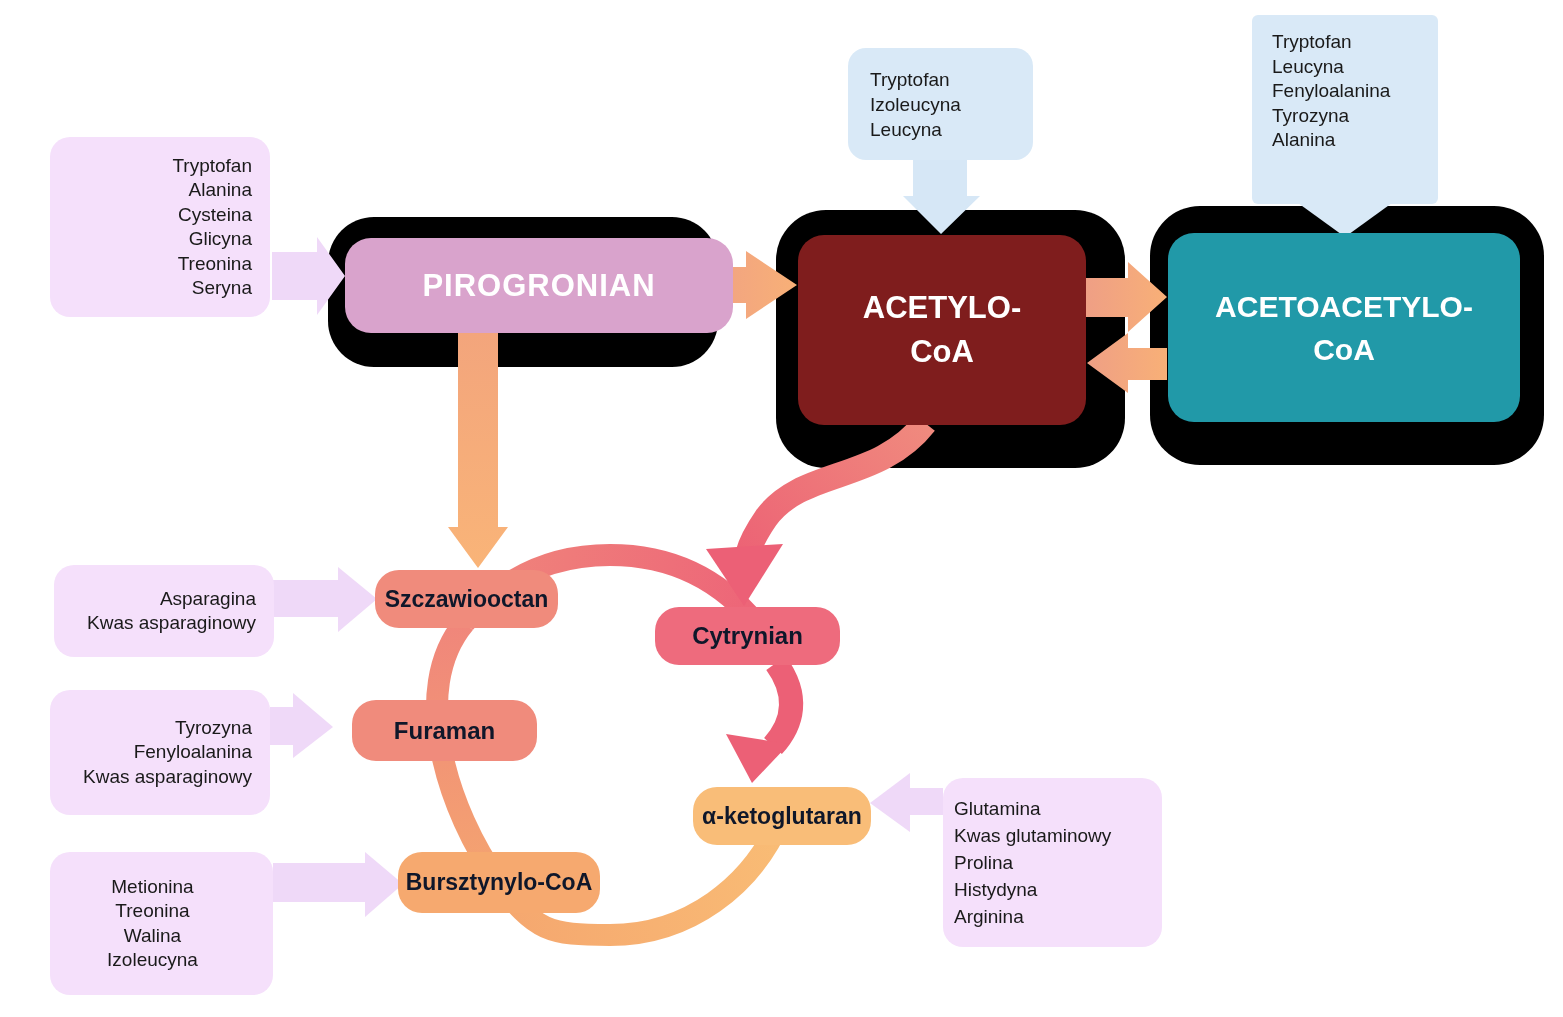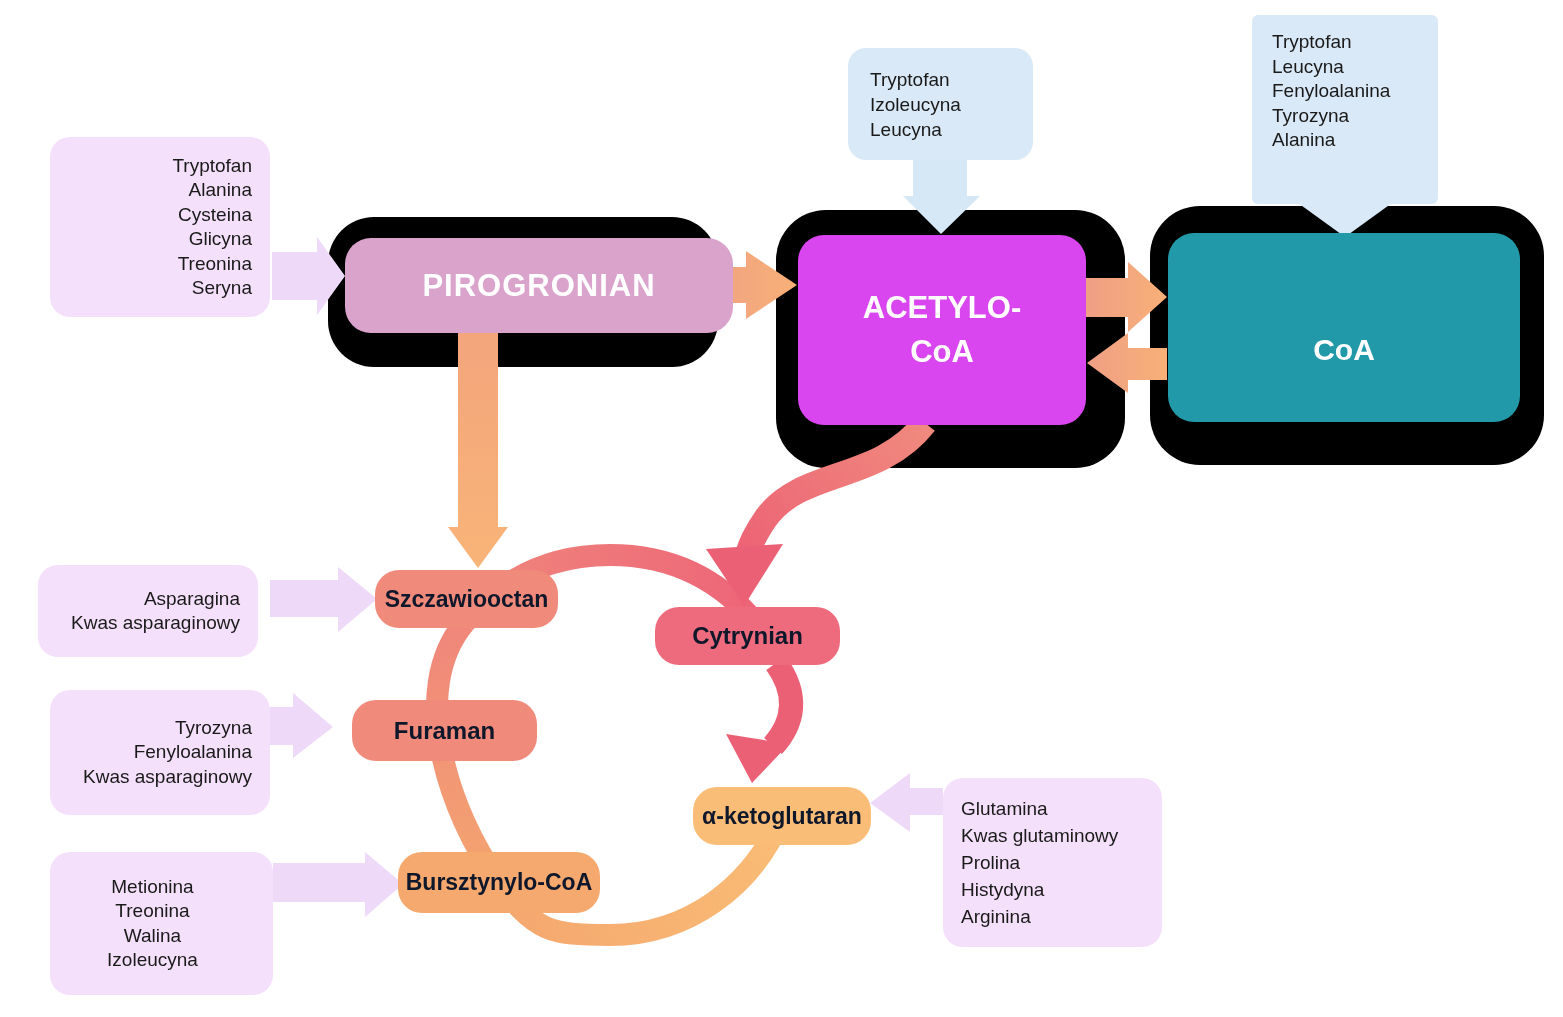--- a/index.html
+++ b/index.html
@@ -11,21 +11,21 @@
   
   .slab{position:absolute;background:#000;z-index:1;}
   
   .bigbox{
     position:absolute;z-index:3;display:flex;align-items:center;justify-content:center;
     text-align:center;color:#fff;font-weight:bold;
   }
   #box-pirogronian{left:345px;top:238px;width:388px;height:95px;border-radius:26px;
     background:#d9a3cc;font-size:31px;letter-spacing:1px;}
   #box-acetylo{left:798px;top:235px;width:288px;height:190px;border-radius:26px;
-    background:#d946ef;font-size:31px;line-height:44px;}
+    background:#7f1d1d;font-size:31px;line-height:44px;}
   #box-acetoacetylo{left:1168px;top:233px;width:352px;height:189px;border-radius:26px;
     background:#2199a8;font-size:30px;line-height:43px;}
   #slab-pirogronian{left:328px;top:217px;width:390px;height:150px;border-radius:46px;}
   #slab-acetylo{left:776px;top:210px;width:349px;height:258px;border-radius:50px;}
   #slab-acetoacetylo{left:1150px;top:206px;width:394px;height:259px;border-radius:50px;}
   
   .pill{
     position:absolute;z-index:3;display:flex;align-items:center;justify-content:center;
     color:#0f172a;font-weight:bold;font-size:23px;border-radius:24px;text-align:center;
   }
@@ -33,23 +33,23 @@
   #pill-cytrynian{left:655px;top:607px;width:185px;height:58px;background:#ee6b7d;font-size:24px;}
   #pill-furaman{left:352px;top:700px;width:185px;height:61px;background:#f08b7c;font-size:24px;}
   #pill-ketoglutaran{left:693px;top:787px;width:178px;height:58px;background:#f9bd78;}
   #pill-bursztynylo{left:398px;top:852px;width:202px;height:61px;background:#f6a96f;}
   
   .aminobox{
     position:absolute;z-index:3;background:#f5e0fb;border-radius:20px;color:#1a1a1a;
     display:flex;flex-direction:column;justify-content:center;font-size:19px;line-height:24.5px;
   }
   .aminobox.right{align-items:flex-end;padding-right:18px;box-sizing:border-box;}
-  .aminobox.left{align-items:flex-start;padding-left:18px;box-sizing:border-box;}
+  .aminobox.left{align-items:flex-start;padding-left:11px;box-sizing:border-box;}
   #amino-pyruvate{left:50px;top:137px;width:220px;height:180px;}
-  #amino-oxaloacetate{left:38px;top:565px;width:220px;height:92px;}
+  #amino-oxaloacetate{left:54px;top:565px;width:220px;height:92px;}
   #amino-fumarate{left:50px;top:690px;width:220px;height:125px;}
   #amino-succinyl{left:50px;top:852px;width:223px;height:143px;align-items:center;}
   #amino-ketoglutarate{left:943px;top:778px;width:219px;height:169px;line-height:27px;}
   
   .callout{
     position:absolute;z-index:3;background:#d9e9f7;color:#1a1a1a;
     font-size:19px;line-height:25px;box-sizing:border-box;
   }
   #callout-acetylo{left:848px;top:48px;width:185px;height:112px;border-radius:18px;
     padding:19px 0 0 22px;}
@@ -132,21 +132,21 @@
     <span>PIROGRONIAN</span>
   </div>
   <div class="bigbox" id="box-acetylo">
     <span>
       <span>ACETYLO-</span><br>
       <span>CoA</span>
     </span>
   </div>
   <div class="bigbox" id="box-acetoacetylo">
     <span>
-      <br>
+      <span>ACETOACETYLO-</span><br>
       <span>CoA</span>
     </span>
   </div>
 
   <div class="pill" id="pill-szczawiooctan">
     <span>Szczawiooctan</span>
   </div>
   <div class="pill" id="pill-cytrynian">
     <span>Cytrynian</span>
   </div>

